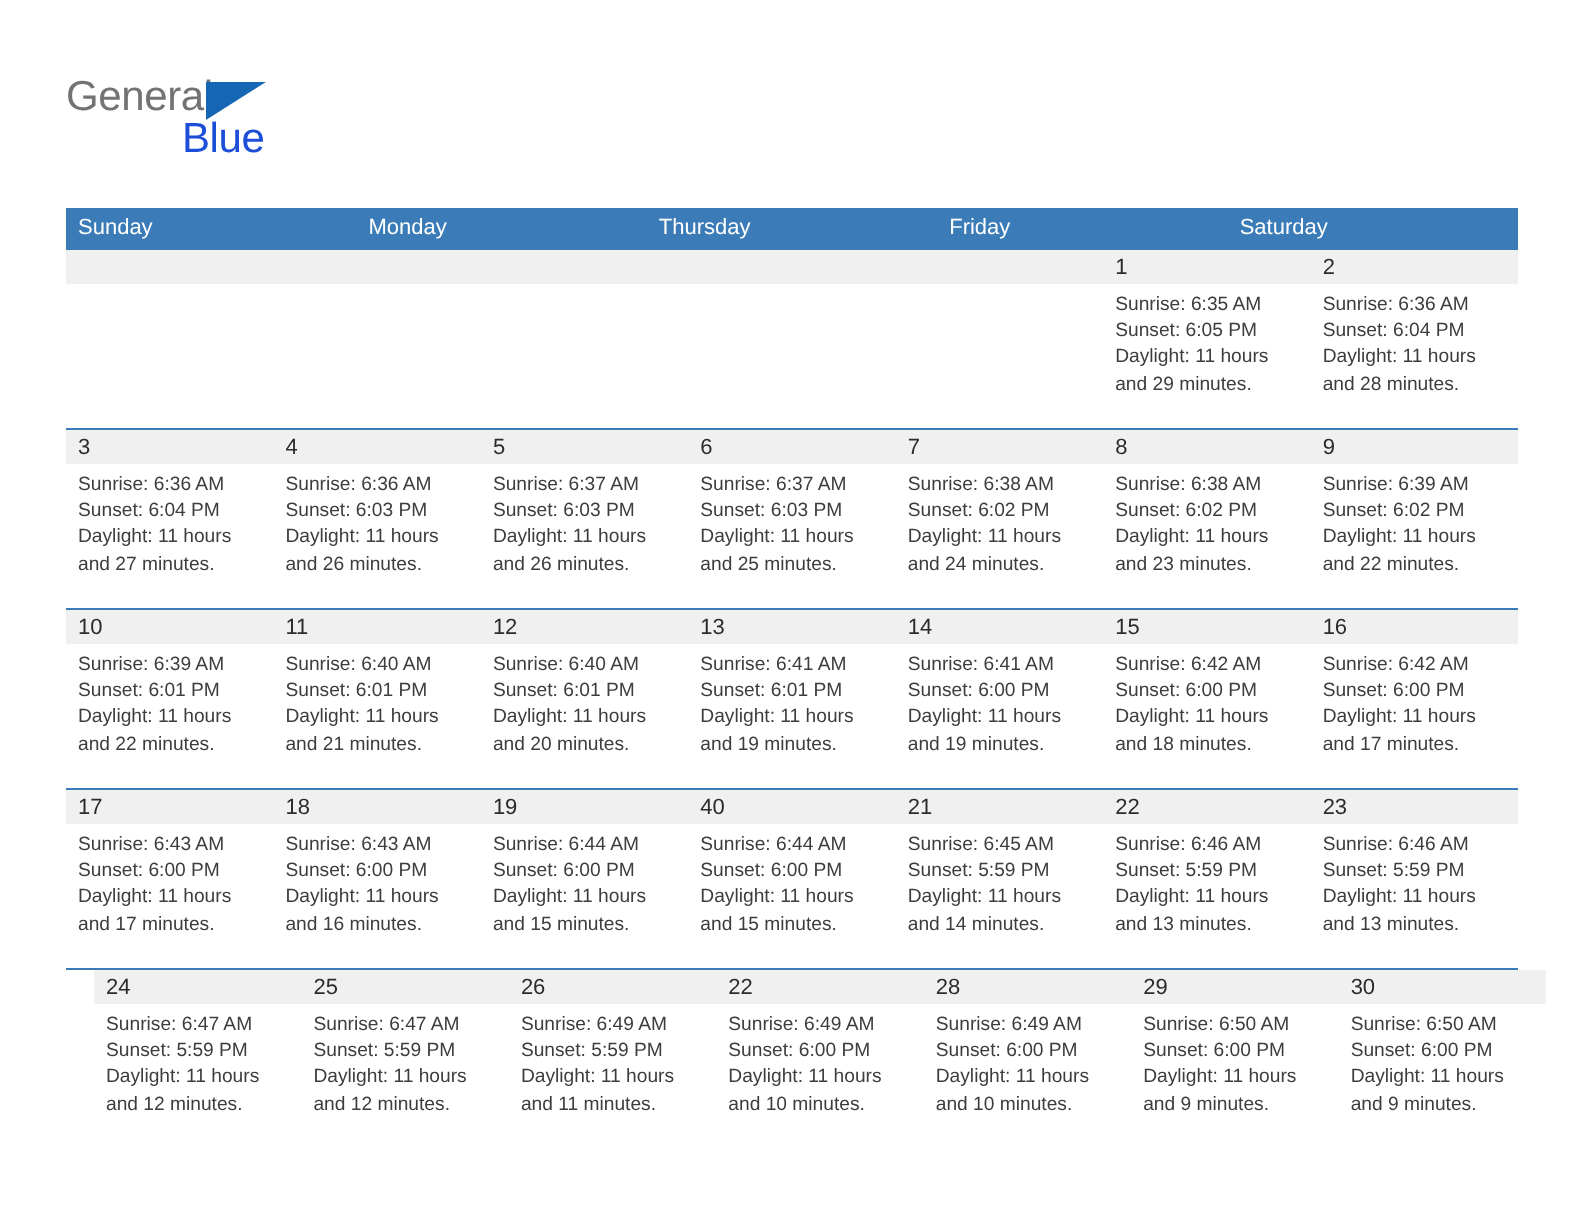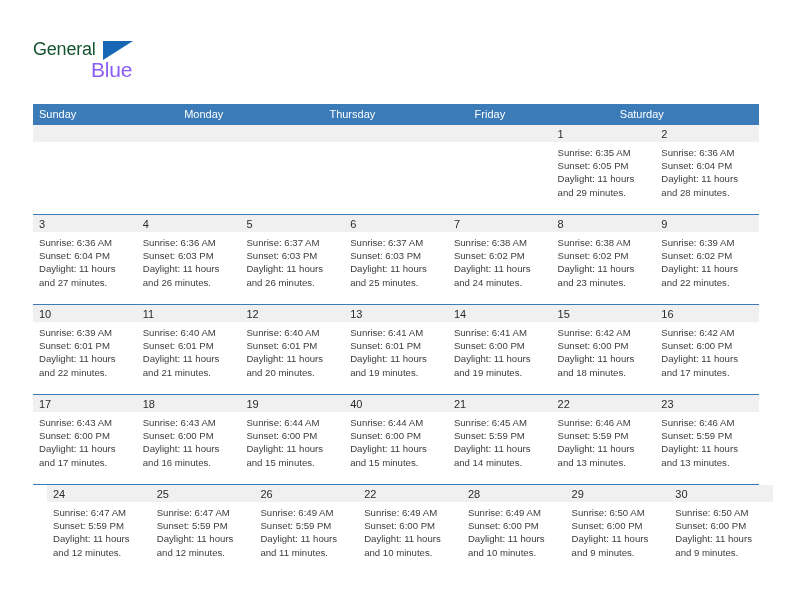--- a/index.html
+++ b/index.html
@@ -33,42 +33,42 @@
     position: absolute;
     left: 33px;
     top: 37px;
     width: 180px;
     height: 50px;
   }
   .logo-general {
     position: absolute;
     left: 0;
     top: 0;
-    font-size: 18px;
+    font-size: 21px;
     letter-spacing: -0.2px;
-    color: #14532d;
+    color: #737373;
     line-height: 24px;
     white-space: nowrap;
   }
   .logo-tri {
     position: absolute;
     left: 70px;
     top: 4px;
     width: 0;
     height: 0;
     border-left: 30px solid #1667b3;
     border-bottom: 19px solid transparent;
   }
   .logo-blue {
     position: absolute;
     left: 58px;
     top: 21px;
     font-size: 21px;
     letter-spacing: -0.2px;
-    color: #8b5cf6;
+    color: #1d4ed8;
     line-height: 24px;
     white-space: nowrap;
   }
 
   .title-block {
     position: absolute;
     right: 35px;
     top: 50px;
     text-align: center;
     margin-top: 48px;

